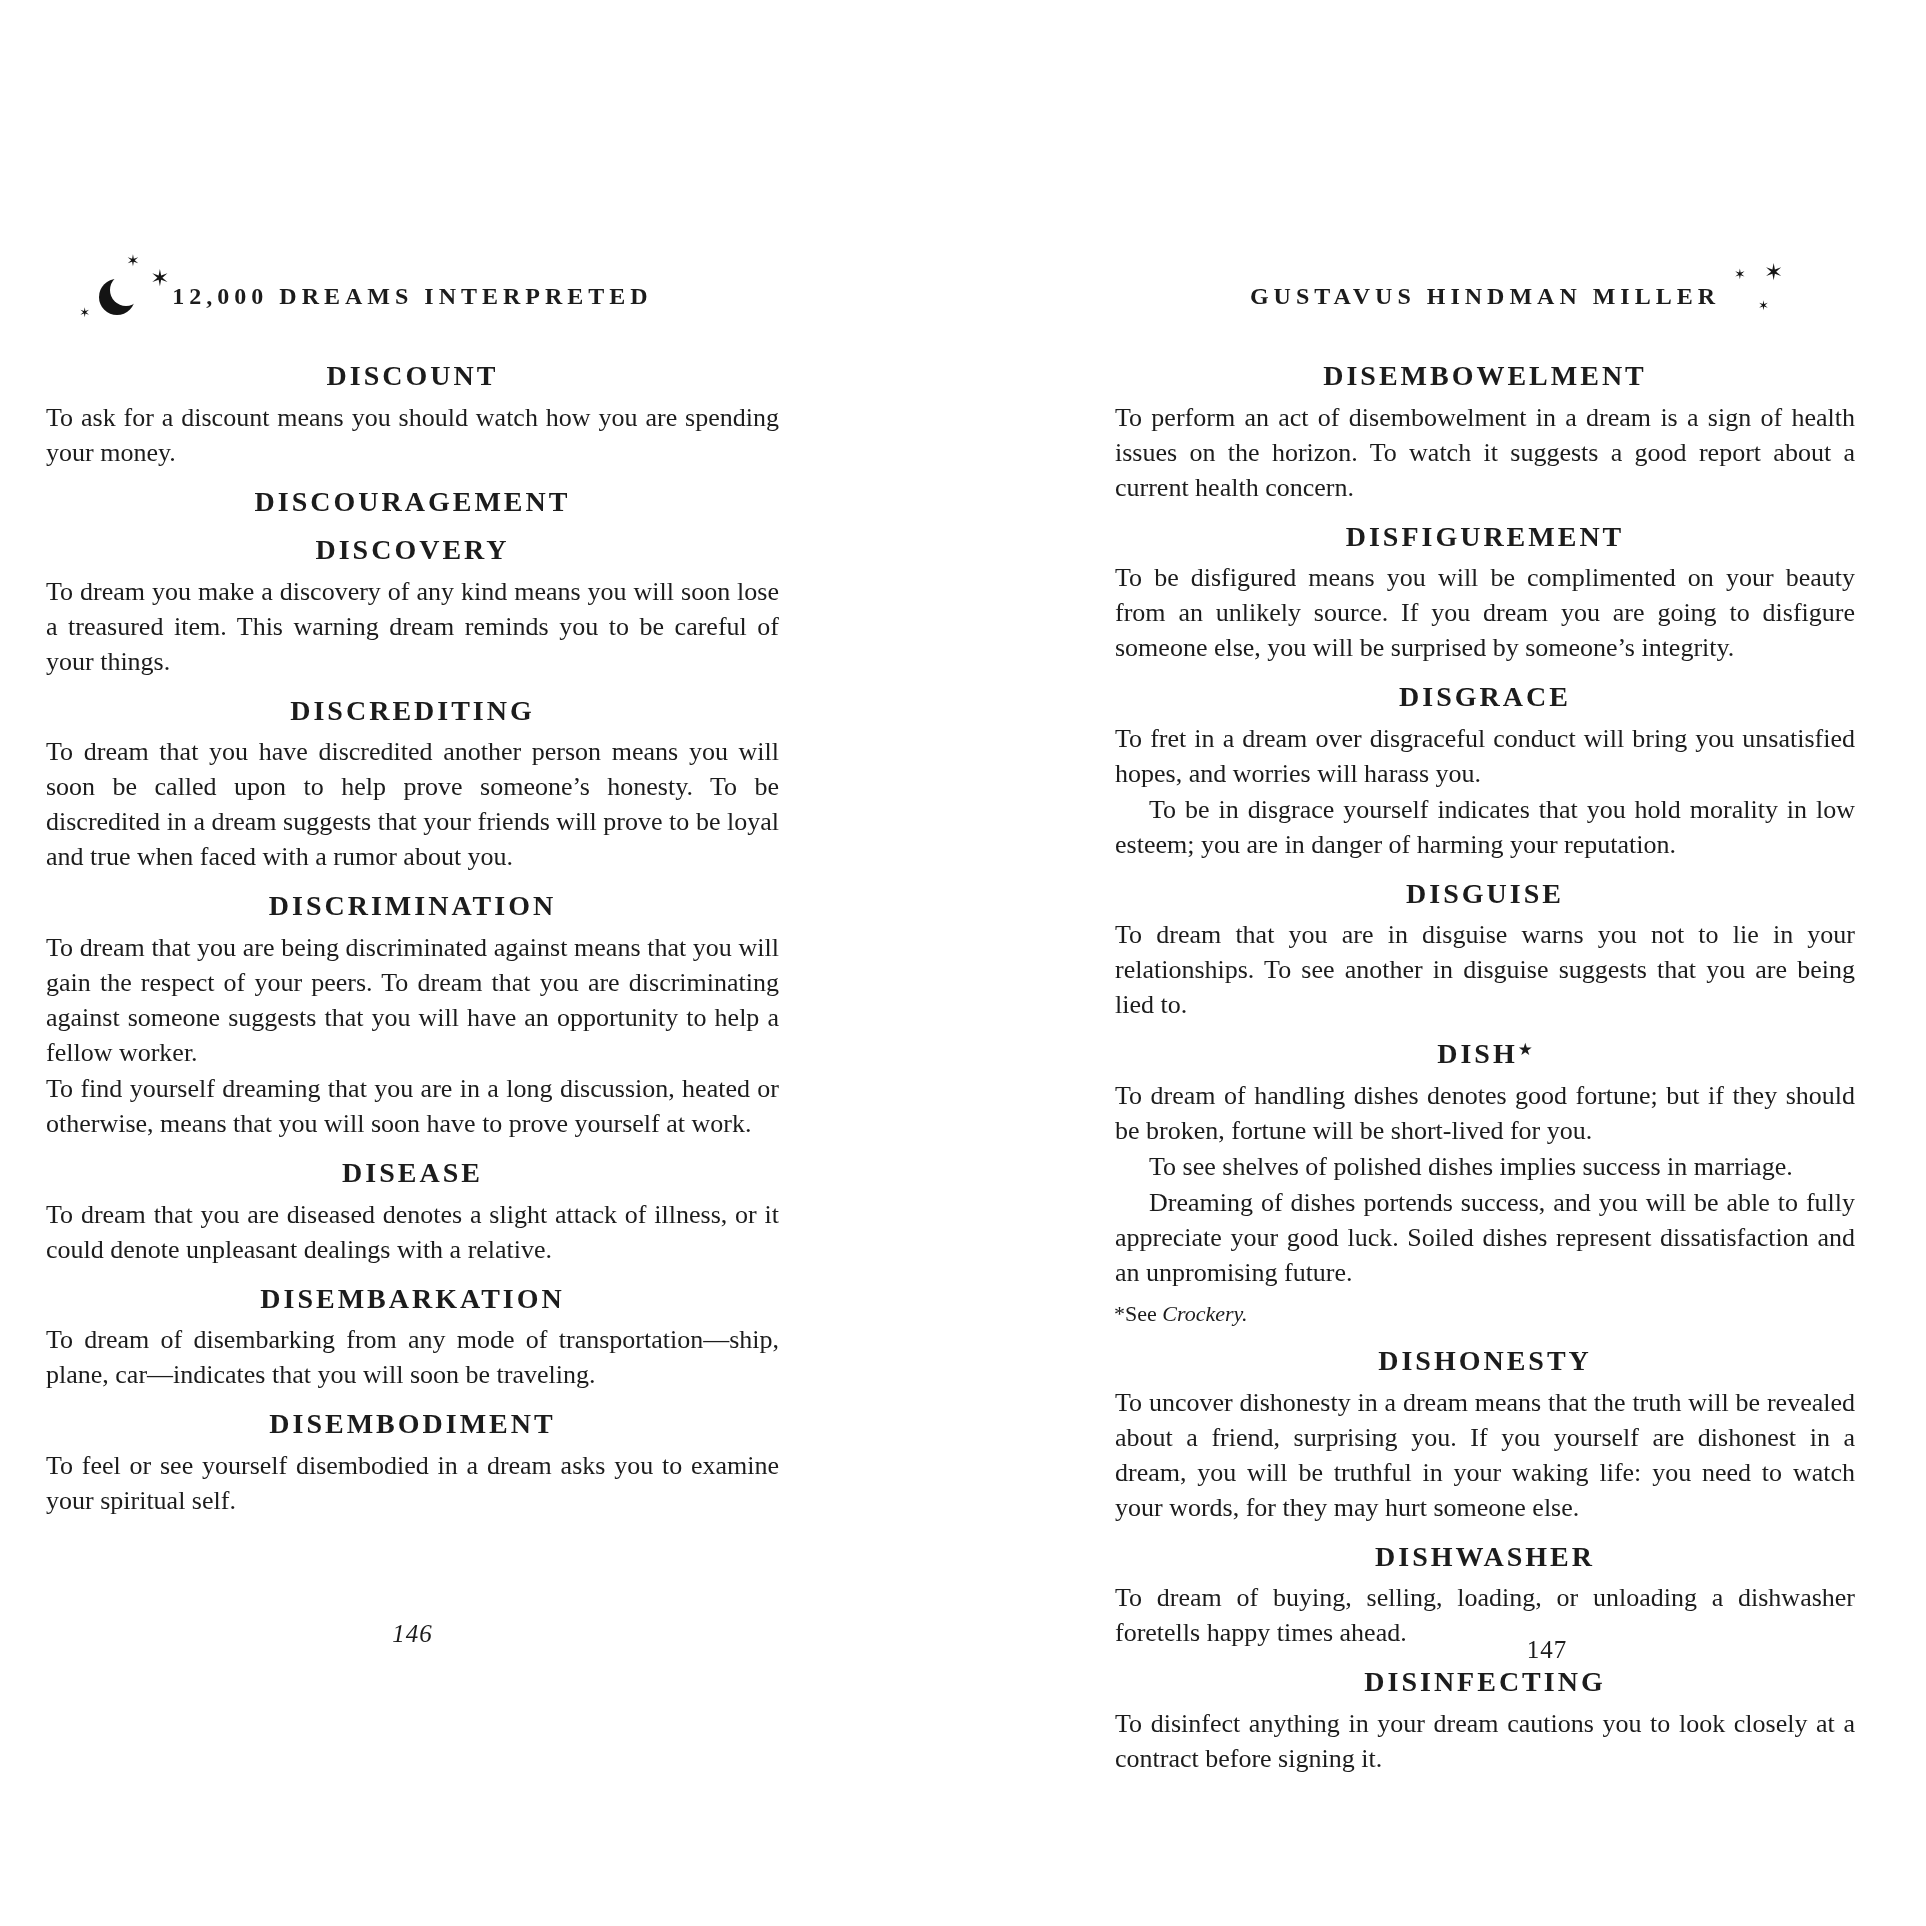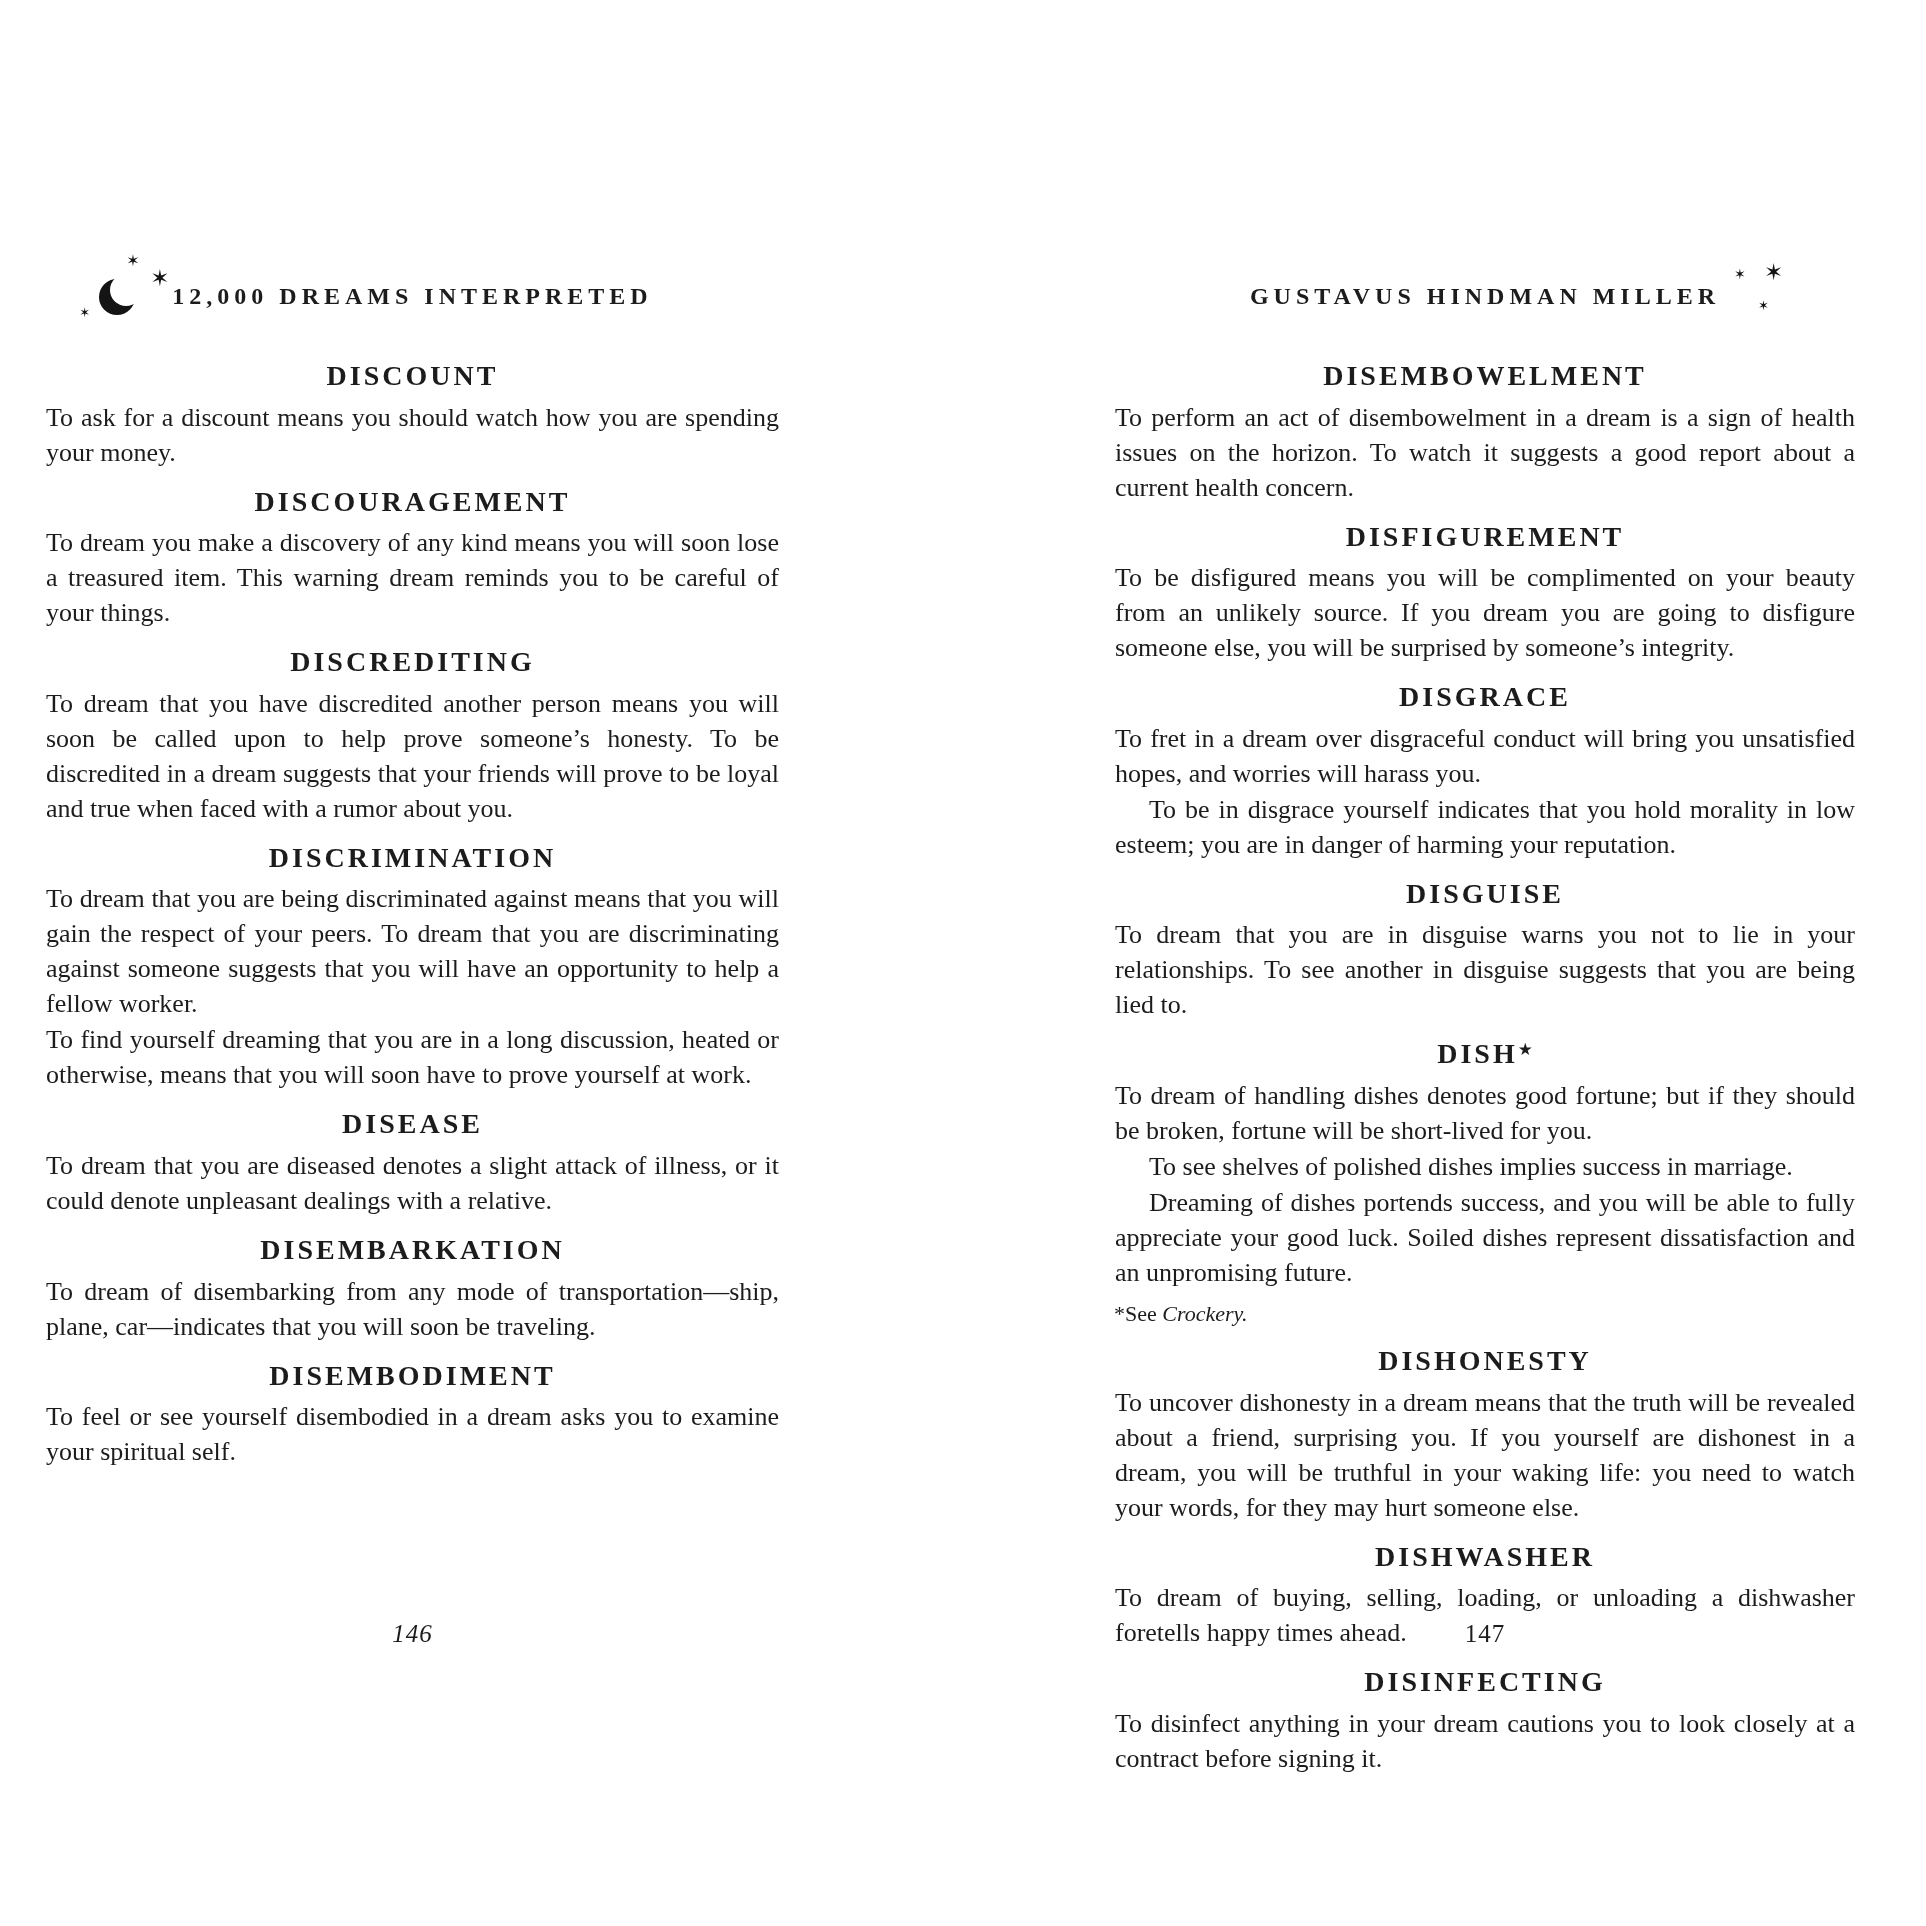--- a/index.html
+++ b/index.html
@@ -68,21 +68,21 @@
   .hsuffix{
     font-family:"DejaVu Sans", sans-serif;
     font-size:0.6em;vertical-align:0.5em;letter-spacing:0;
   }
   .footnote{font-size:22px;line-height:30px;margin-top:9px;text-align:left;}
   .page-number{
     position:absolute;top:1620px;
     font-size:25px;text-align:center;letter-spacing:1px;
   }
   .page-number.left-num{left:45px;width:735px;font-style:italic;}
-  .page-number.right-num{left:1114px;width:742px;}
+  .page-number.right-num{left:1176px;width:742px;margin-top:16px;}
 </style>
 </head>
 <body>
 
 <div class="canvas">
 
   <div class="page left">
     <div class="page-header">
       <span class="running-title">12,000 DREAMS INTERPRETED<span class="ornament-moon">
             <span class="star s1">✶</span>
@@ -94,20 +94,21 @@
     </div>
     <div class="entries">
         <section class="entry">
           <h2 class="entry-heading">DISCOUNT</h2>
           <p>To ask for a discount means you should watch how you are spending your money.</p>
         </section>
         <section class="entry">
           <h2 class="entry-heading">DISCOURAGEMENT</h2>
         </section>
         <section class="entry">
+          <h2 class="entry-heading">DISCOVERY</h2>
           <p>To dream you make a discovery of any kind means you will soon lose a treasured item. This warning dream reminds you to be careful of your things.</p>
         </section>
         <section class="entry">
           <h2 class="entry-heading">DISCREDITING</h2>
           <p>To dream that you have discredited another person means you will soon be called upon to help prove someone’s honesty. To be discredited in a dream suggests that your friends will prove to be loyal and true when faced with a rumor about you.</p>
         </section>
         <section class="entry">
           <h2 class="entry-heading">DISCRIMINATION</h2>
           <p>To dream that you are being discriminated against means that you will gain the respect of your peers. To dream that you are discriminating against someone suggests that you will have an opportunity to help a fellow worker.</p>
         </section>

